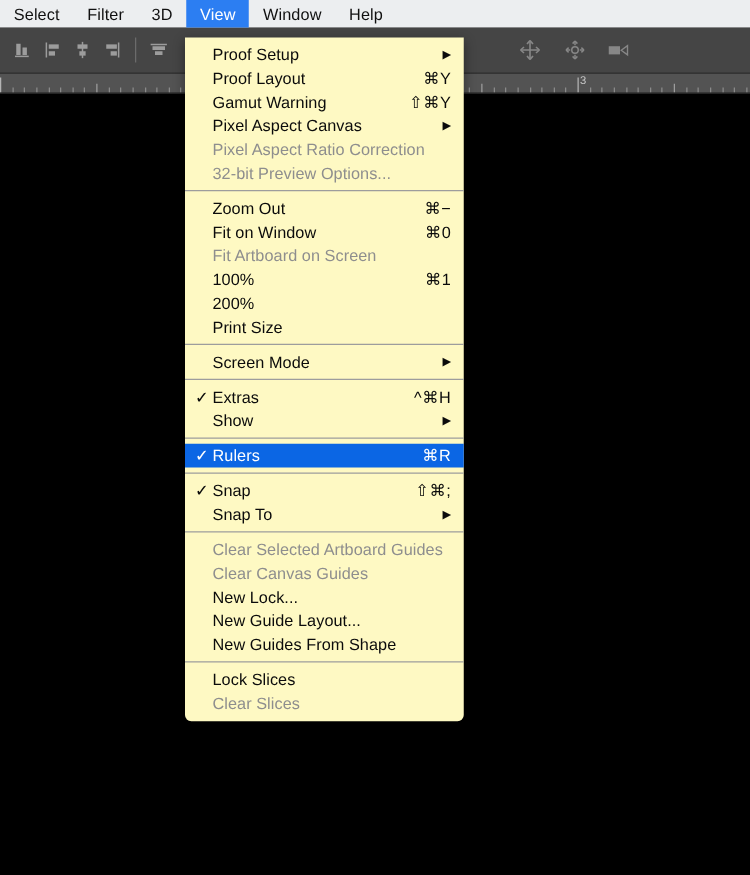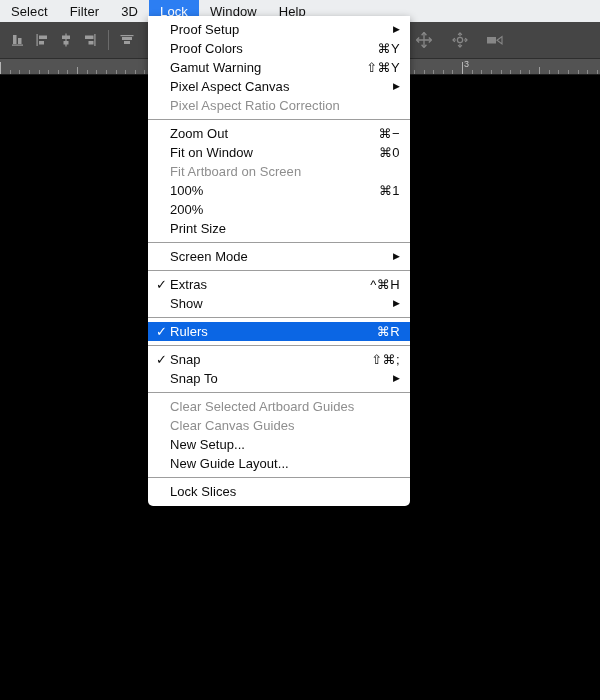--- a/index.html
+++ b/index.html
@@ -123,23 +123,23 @@
     width: 600px;
     height: 626px;
     background: #000000;
     z-index: 3;
   }
 
   
   .dropdown {
     position: absolute;
     left: 148px;
-    top: 16px;
-    width: 262px;
-    background: #ffffff;
+    top: 30px;
+    width: 223px;
+    background: #fef9c3;
     border-bottom-left-radius: 5px;
     border-bottom-right-radius: 5px;
     padding: 4px 0 5px 0;
     box-sizing: border-box;
     box-shadow: 0 3px 9px rgba(0,0,0,0.42);
     z-index: 50;
     font-size: 13px;
     color: #0b0b0b;
   }
   .mi {
@@ -341,55 +341,59 @@
       <div class="mb-item">
         <span>Select</span>
       </div>
       <div class="mb-item">
         <span>Filter</span>
       </div>
       <div class="mb-item">
         <span>3D</span>
       </div>
       <div class="mb-item active">
-        <span>Lock</span>
+        <span>View</span>
       </div>
       <div class="mb-item">
         <span>Window</span>
       </div>
       <div class="mb-item">
         <span>Help</span>
       </div>
       <div class="mb-spacer"></div>
     </div>
 
   <div class="dropdown" id="dropdown">
       <div class="mi">
         <span class="check"></span>
         <span class="lbl">Proof Setup</span>
         <span class="arrow">▶</span>
       </div>
       <div class="mi">
         <span class="check"></span>
-        <span class="lbl">Proof Colors</span>
+        <span class="lbl">Proof Layout</span>
         <span class="sc">⌘Y</span>
       </div>
       <div class="mi">
         <span class="check"></span>
         <span class="lbl">Gamut Warning</span>
         <span class="sc">⇧⌘Y</span>
       </div>
       <div class="mi">
         <span class="check"></span>
         <span class="lbl">Pixel Aspect Canvas</span>
         <span class="arrow">▶</span>
       </div>
       <div class="mi disabled">
         <span class="check"></span>
         <span class="lbl">Pixel Aspect Ratio Correction</span>
+      </div>
+      <div class="mi disabled">
+        <span class="check"></span>
+        <span class="lbl">32-bit Preview Options...</span>
       </div>
       <div class="sep"></div>
       <div class="mi">
         <span class="check"></span>
         <span class="lbl">Zoom Out</span>
         <span class="sc">⌘−</span>
       </div>
       <div class="mi">
         <span class="check"></span>
         <span class="lbl">Fit on Window</span>
@@ -450,26 +454,34 @@
       <div class="mi disabled">
         <span class="check"></span>
         <span class="lbl">Clear Selected Artboard Guides</span>
       </div>
       <div class="mi disabled">
         <span class="check"></span>
         <span class="lbl">Clear Canvas Guides</span>
       </div>
       <div class="mi">
         <span class="check"></span>
-        <span class="lbl">New Setup...</span>
+        <span class="lbl">New Lock...</span>
       </div>
       <div class="mi">
         <span class="check"></span>
         <span class="lbl">New Guide Layout...</span>
       </div>
+      <div class="mi">
+        <span class="check"></span>
+        <span class="lbl">New Guides From Shape</span>
+      </div>
       <div class="sep"></div>
       <div class="mi">
         <span class="check"></span>
         <span class="lbl">Lock Slices</span>
       </div>
+      <div class="mi disabled">
+        <span class="check"></span>
+        <span class="lbl">Clear Slices</span>
+      </div>
     </div>
 
 </div>
 
 </body></html>

